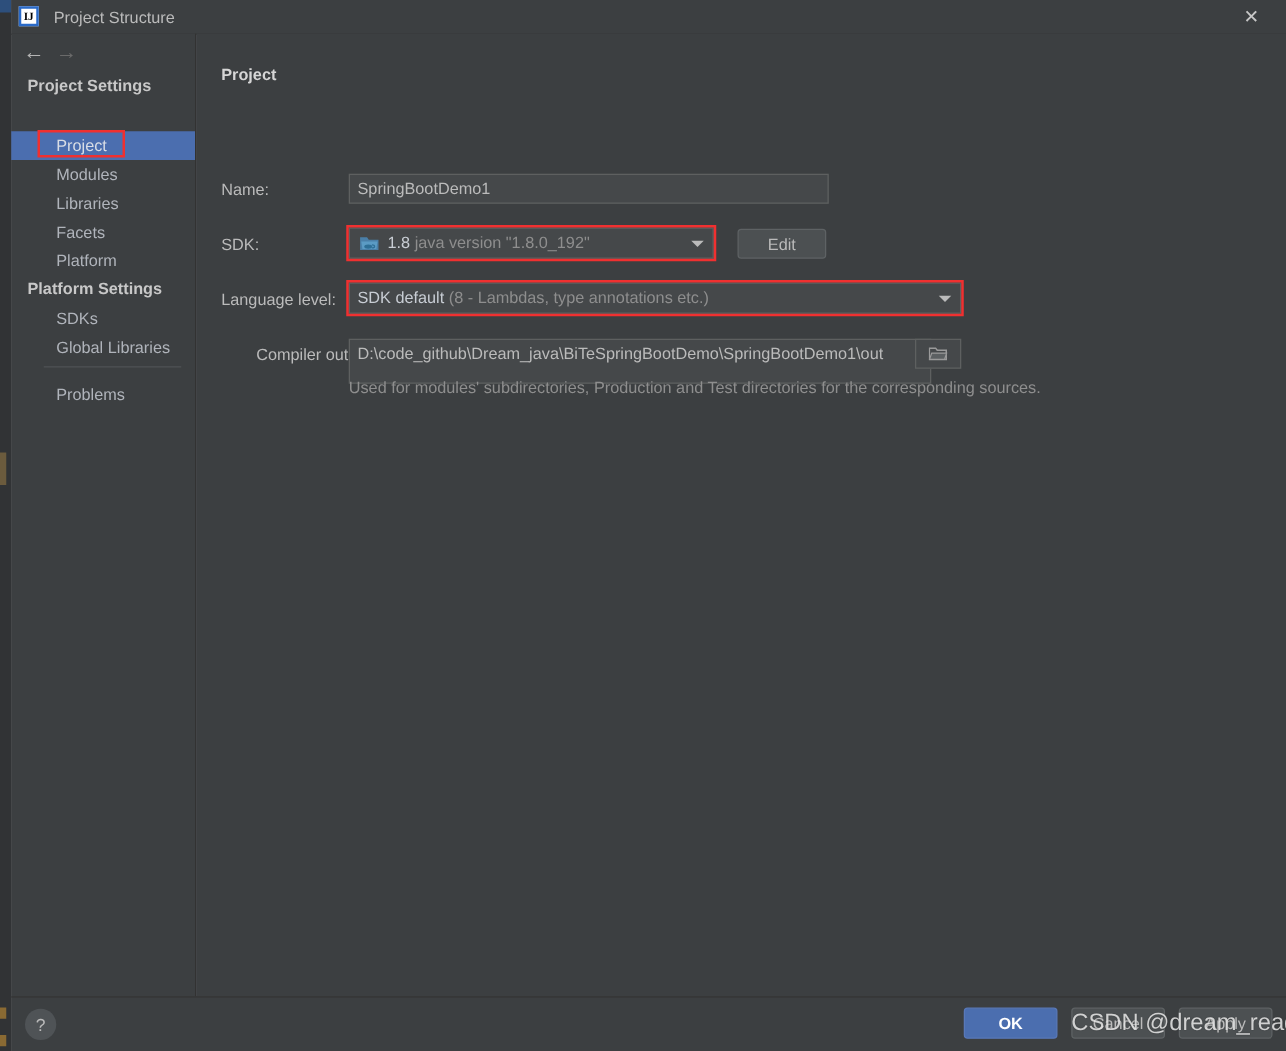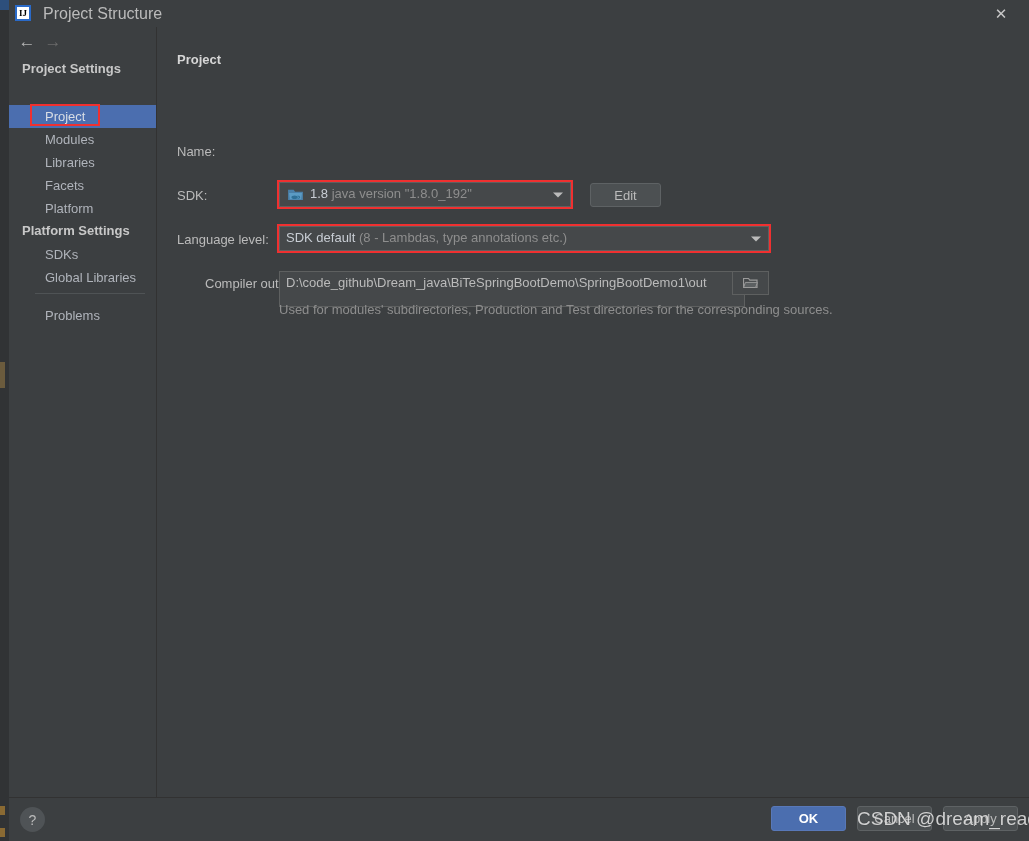--- a/index.html
+++ b/index.html
@@ -79,21 +79,21 @@
     justify-content: center;
     font-size: 9px;
     font-weight: bold;
     color: #000;
     font-family: "Liberation Serif", serif;
     line-height: 1;
   }
   .title-text {
     position: absolute;
     left: 34px; top: 5px;
-    font-size: 16px;
+    font-size: 13px;
     color: #bbbbbb;
     line-height: 17px;
   }
   .title-close {
     position: absolute;
     right: 8px; top: 0;
     width: 40px; height: 27px;
     display: flex;
     align-items: center;
     justify-content: center;
@@ -369,20 +369,21 @@
     <div class="side-item" style="top:277px;">Problems</div>
 
     <div class="sel-redbox"></div>
   </div>
 
   <div class="main">
 
     <div class="panel-title">Project</div>
 
     <div class="row-label" style="left:20px; top:116px;">Name:</div>
+    <div class="txtfield" style="left:122px; top:112px; width:384px; height:24px;">SpringBootDemo1</div>
 
     <div class="row-label" style="left:20px; top:160px;">SDK:</div>
     <div class="combo" style="left:122px; top:155px; width:292px; height:25px; padding-left:30px;">
       <svg class="sdk-icon" viewBox="0 0 16 14">
         <path d="M0 2 L6 2 L7.5 4 L16 4 L16 13 L0 13 Z" fill="#4a7fa8"></path>
         <path d="M1 5.5 L15 5.5 L14 12 L2 12 Z" fill="#5b9bc4"></path>
         <ellipse cx="7" cy="10" rx="3.4" ry="1.9" fill="#2f6f96"></ellipse>
         <path d="M10.2 8.6 q2.3 0 2.3 1.3 q0 1.2 -2.3 1.2" fill="none" stroke="#2f6f96" stroke-width="1.1"></path>
       </svg>
       <span class="combo-main">1.8</span>

